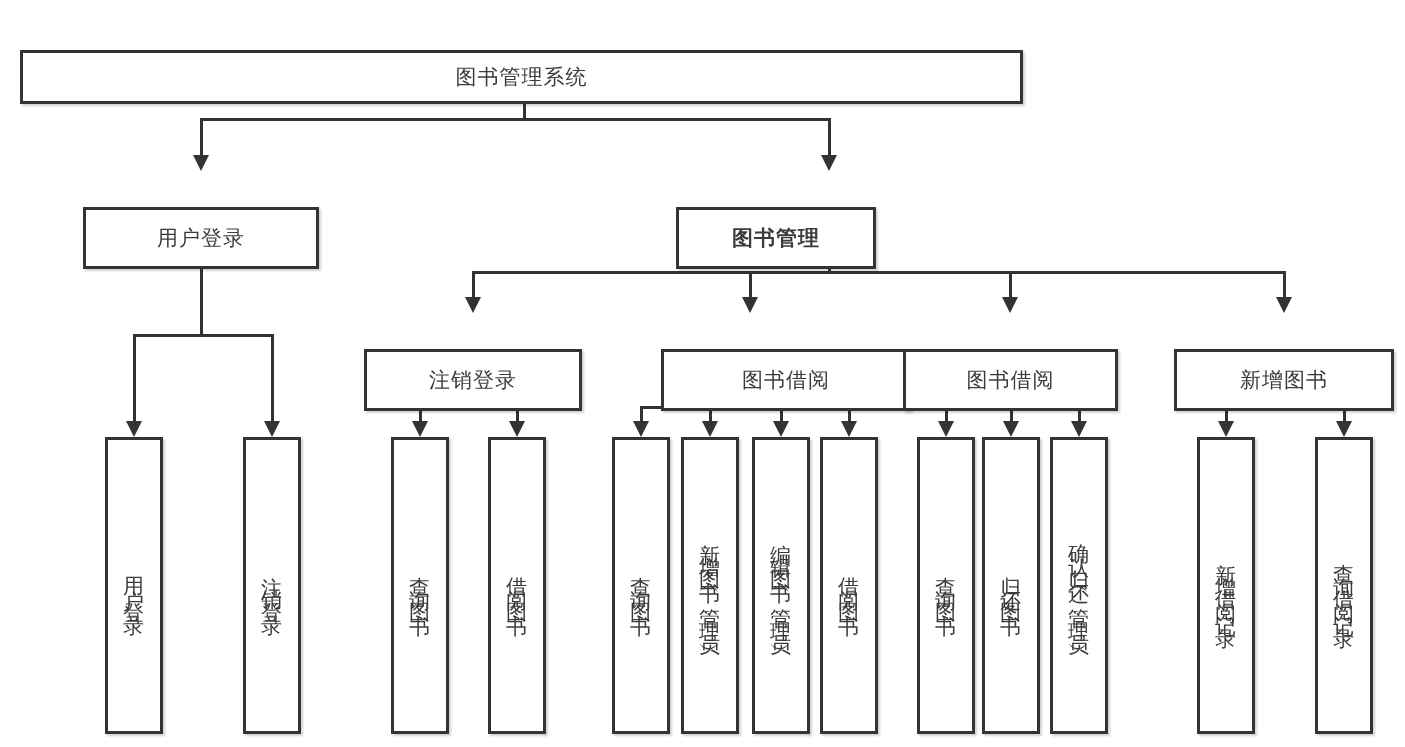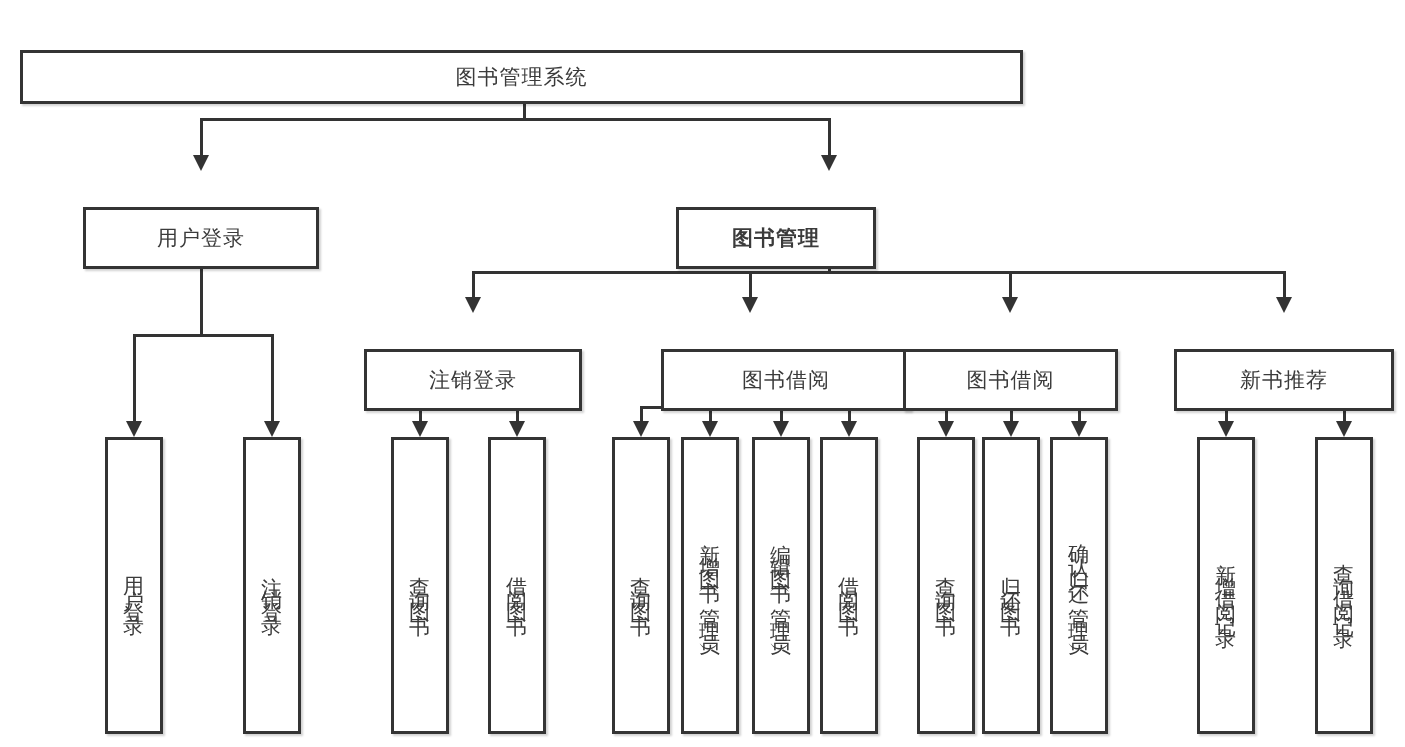--- a/index.html
+++ b/index.html
@@ -123,21 +123,21 @@
     </div>
 
   <div class="box box-h" style="left:20px; top:14px; width:1003px; height:54px;">图书管理系统</div>
 
   <div class="box box-h" style="left:83px; top:171px; width:236px; height:62px;">用户登录</div>
   <div class="box box-h" style="left:676px; top:171px; width:200px; height:62px;font-weight:bold;">图书管理</div>
 
   <div class="box box-h" style="left:364px; top:313px; width:218px; height:62px;">注销登录</div>
   <div class="box box-h" style="left:661px; top:313px; width:250px; height:62px;">图书借阅</div>
   <div class="box box-h" style="left:903px; top:313px; width:215px; height:62px;">图书借阅</div>
-  <div class="box box-h" style="left:1174px; top:313px; width:220px; height:62px;">新书推荐</div>
+  <div class="box box-h" style="left:1174px; top:313px; width:220px; height:62px;">新增图书</div>
 
   <div class="box box-v" style="left:105px; top:437px; width:58px; height:297px;">
     <span class="vtext">用户登录</span>
   </div>
   <div class="box box-v" style="left:243px; top:437px; width:58px; height:297px;">
     <span class="vtext">注销登录</span>
   </div>
 
   <div class="box box-v" style="left:391px; top:437px; width:58px; height:297px;">
     <span class="vtext">查询图书</span>

